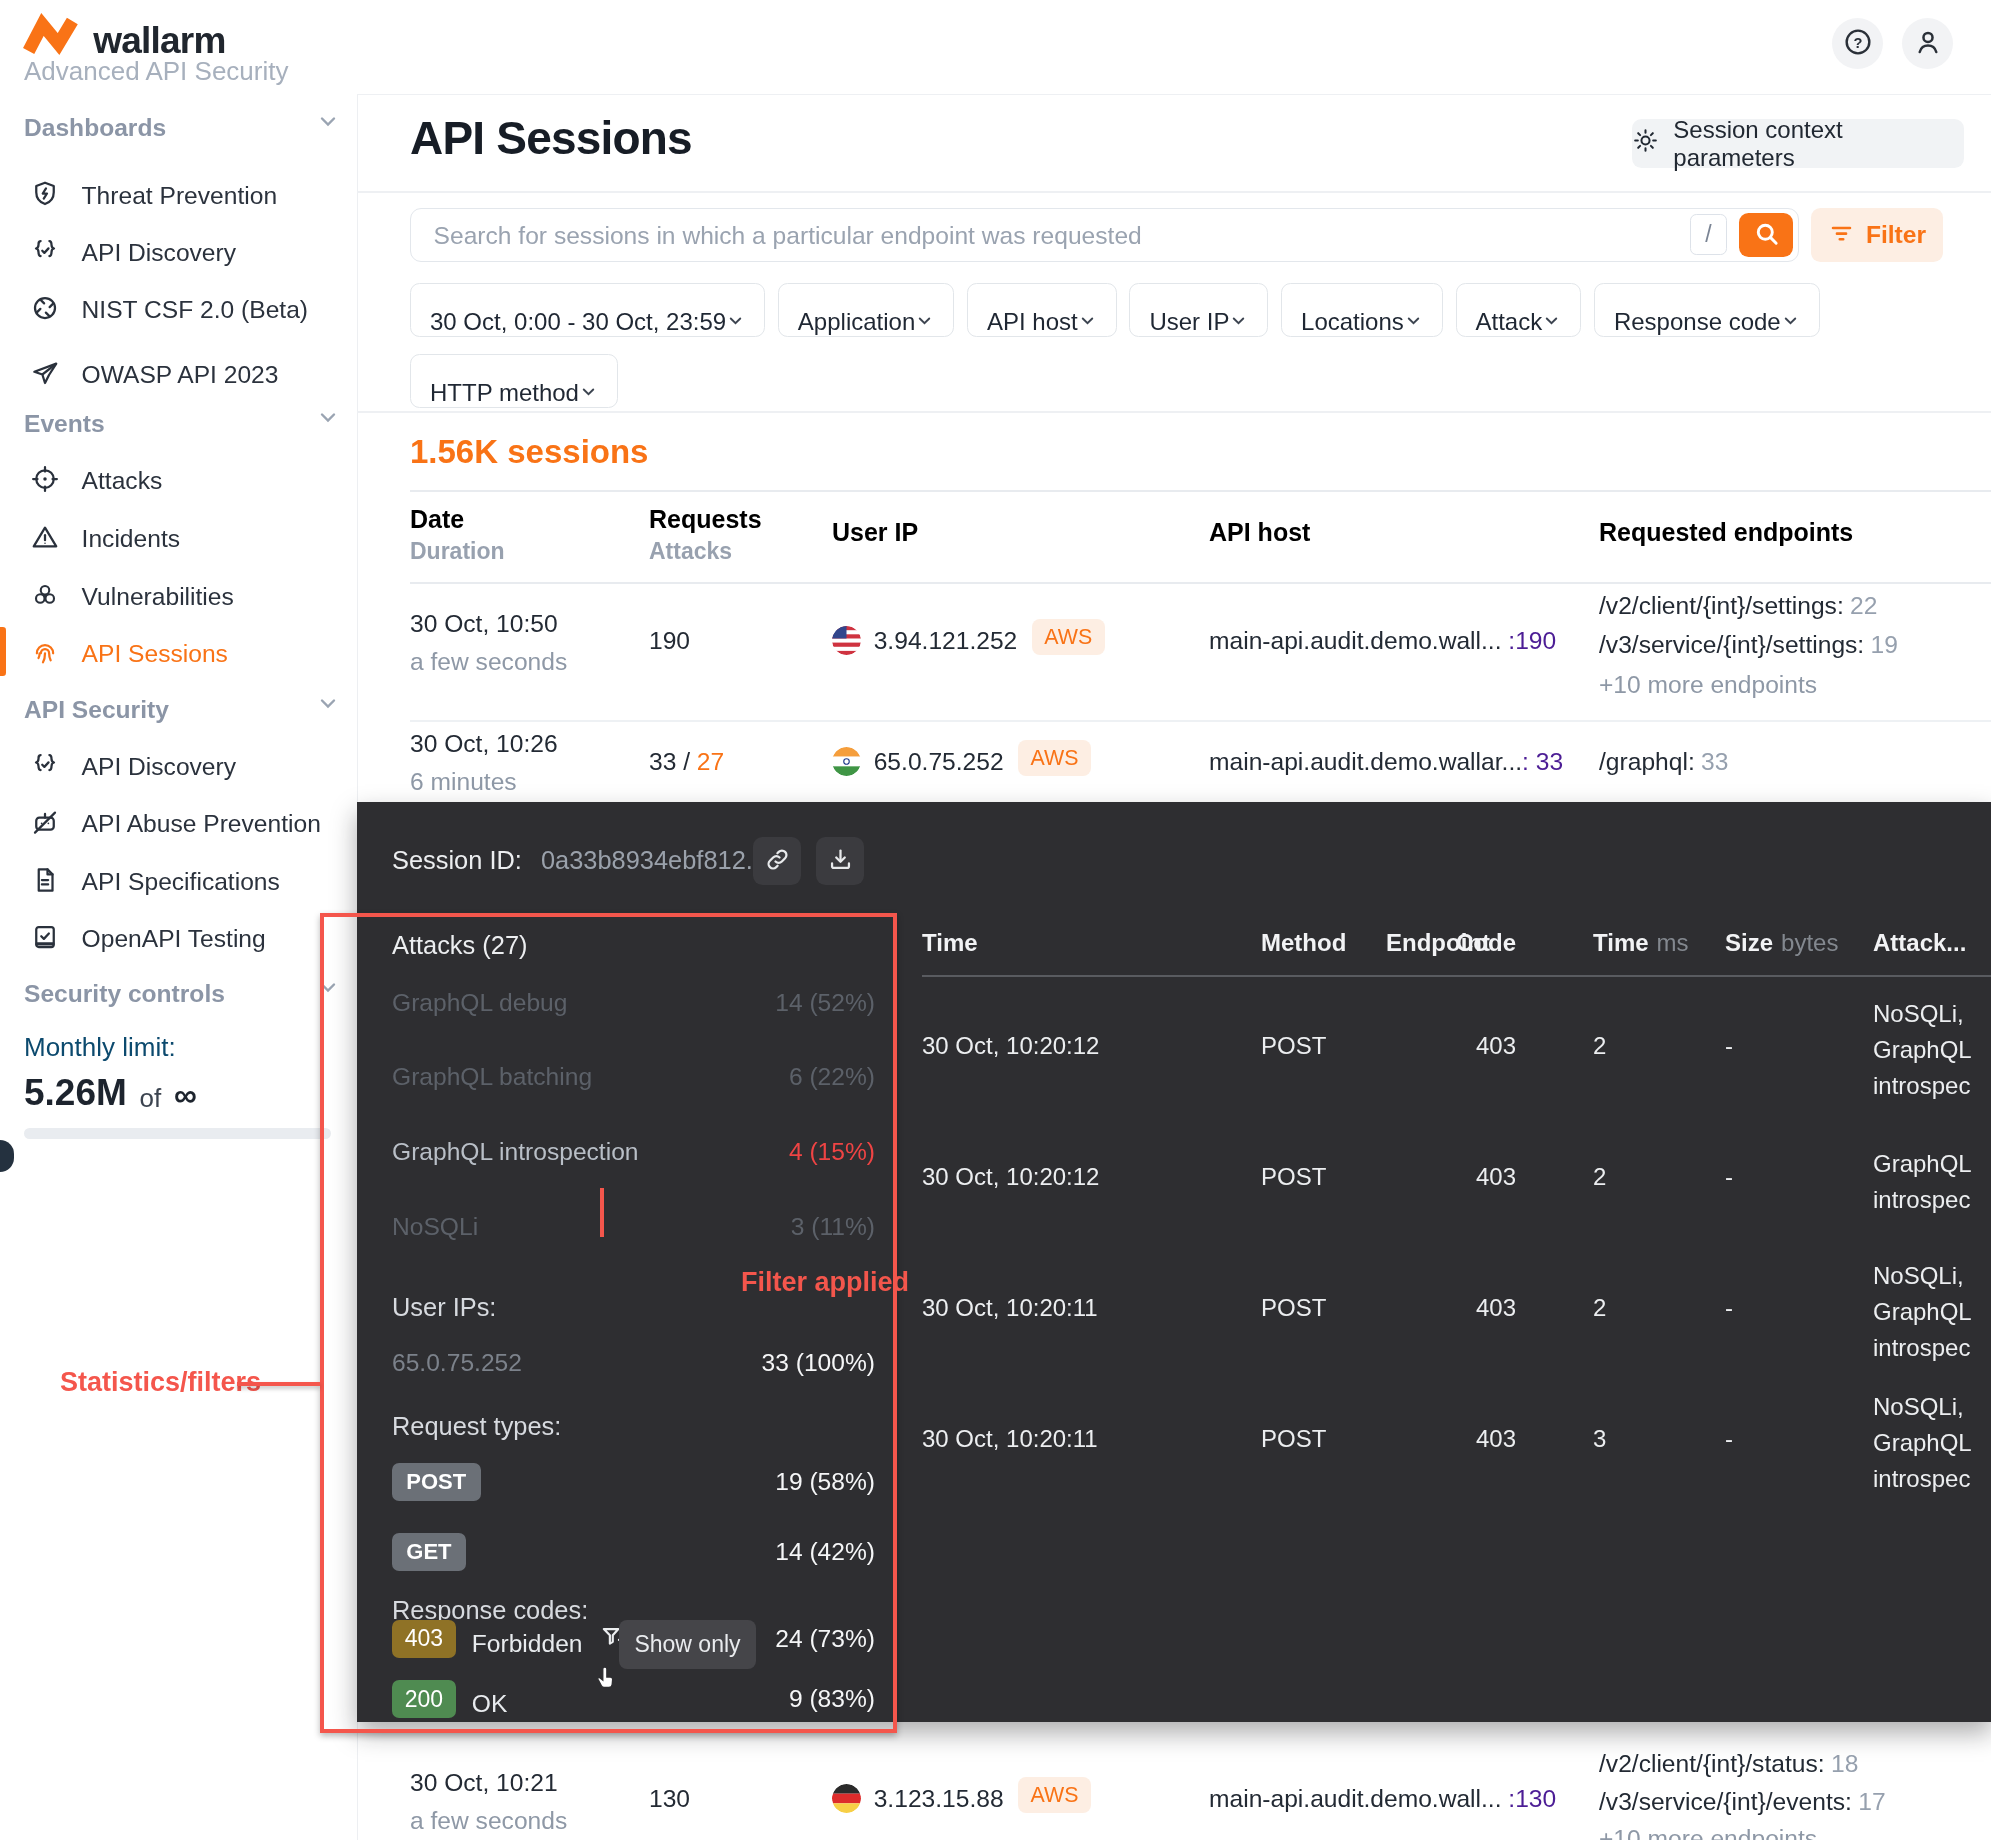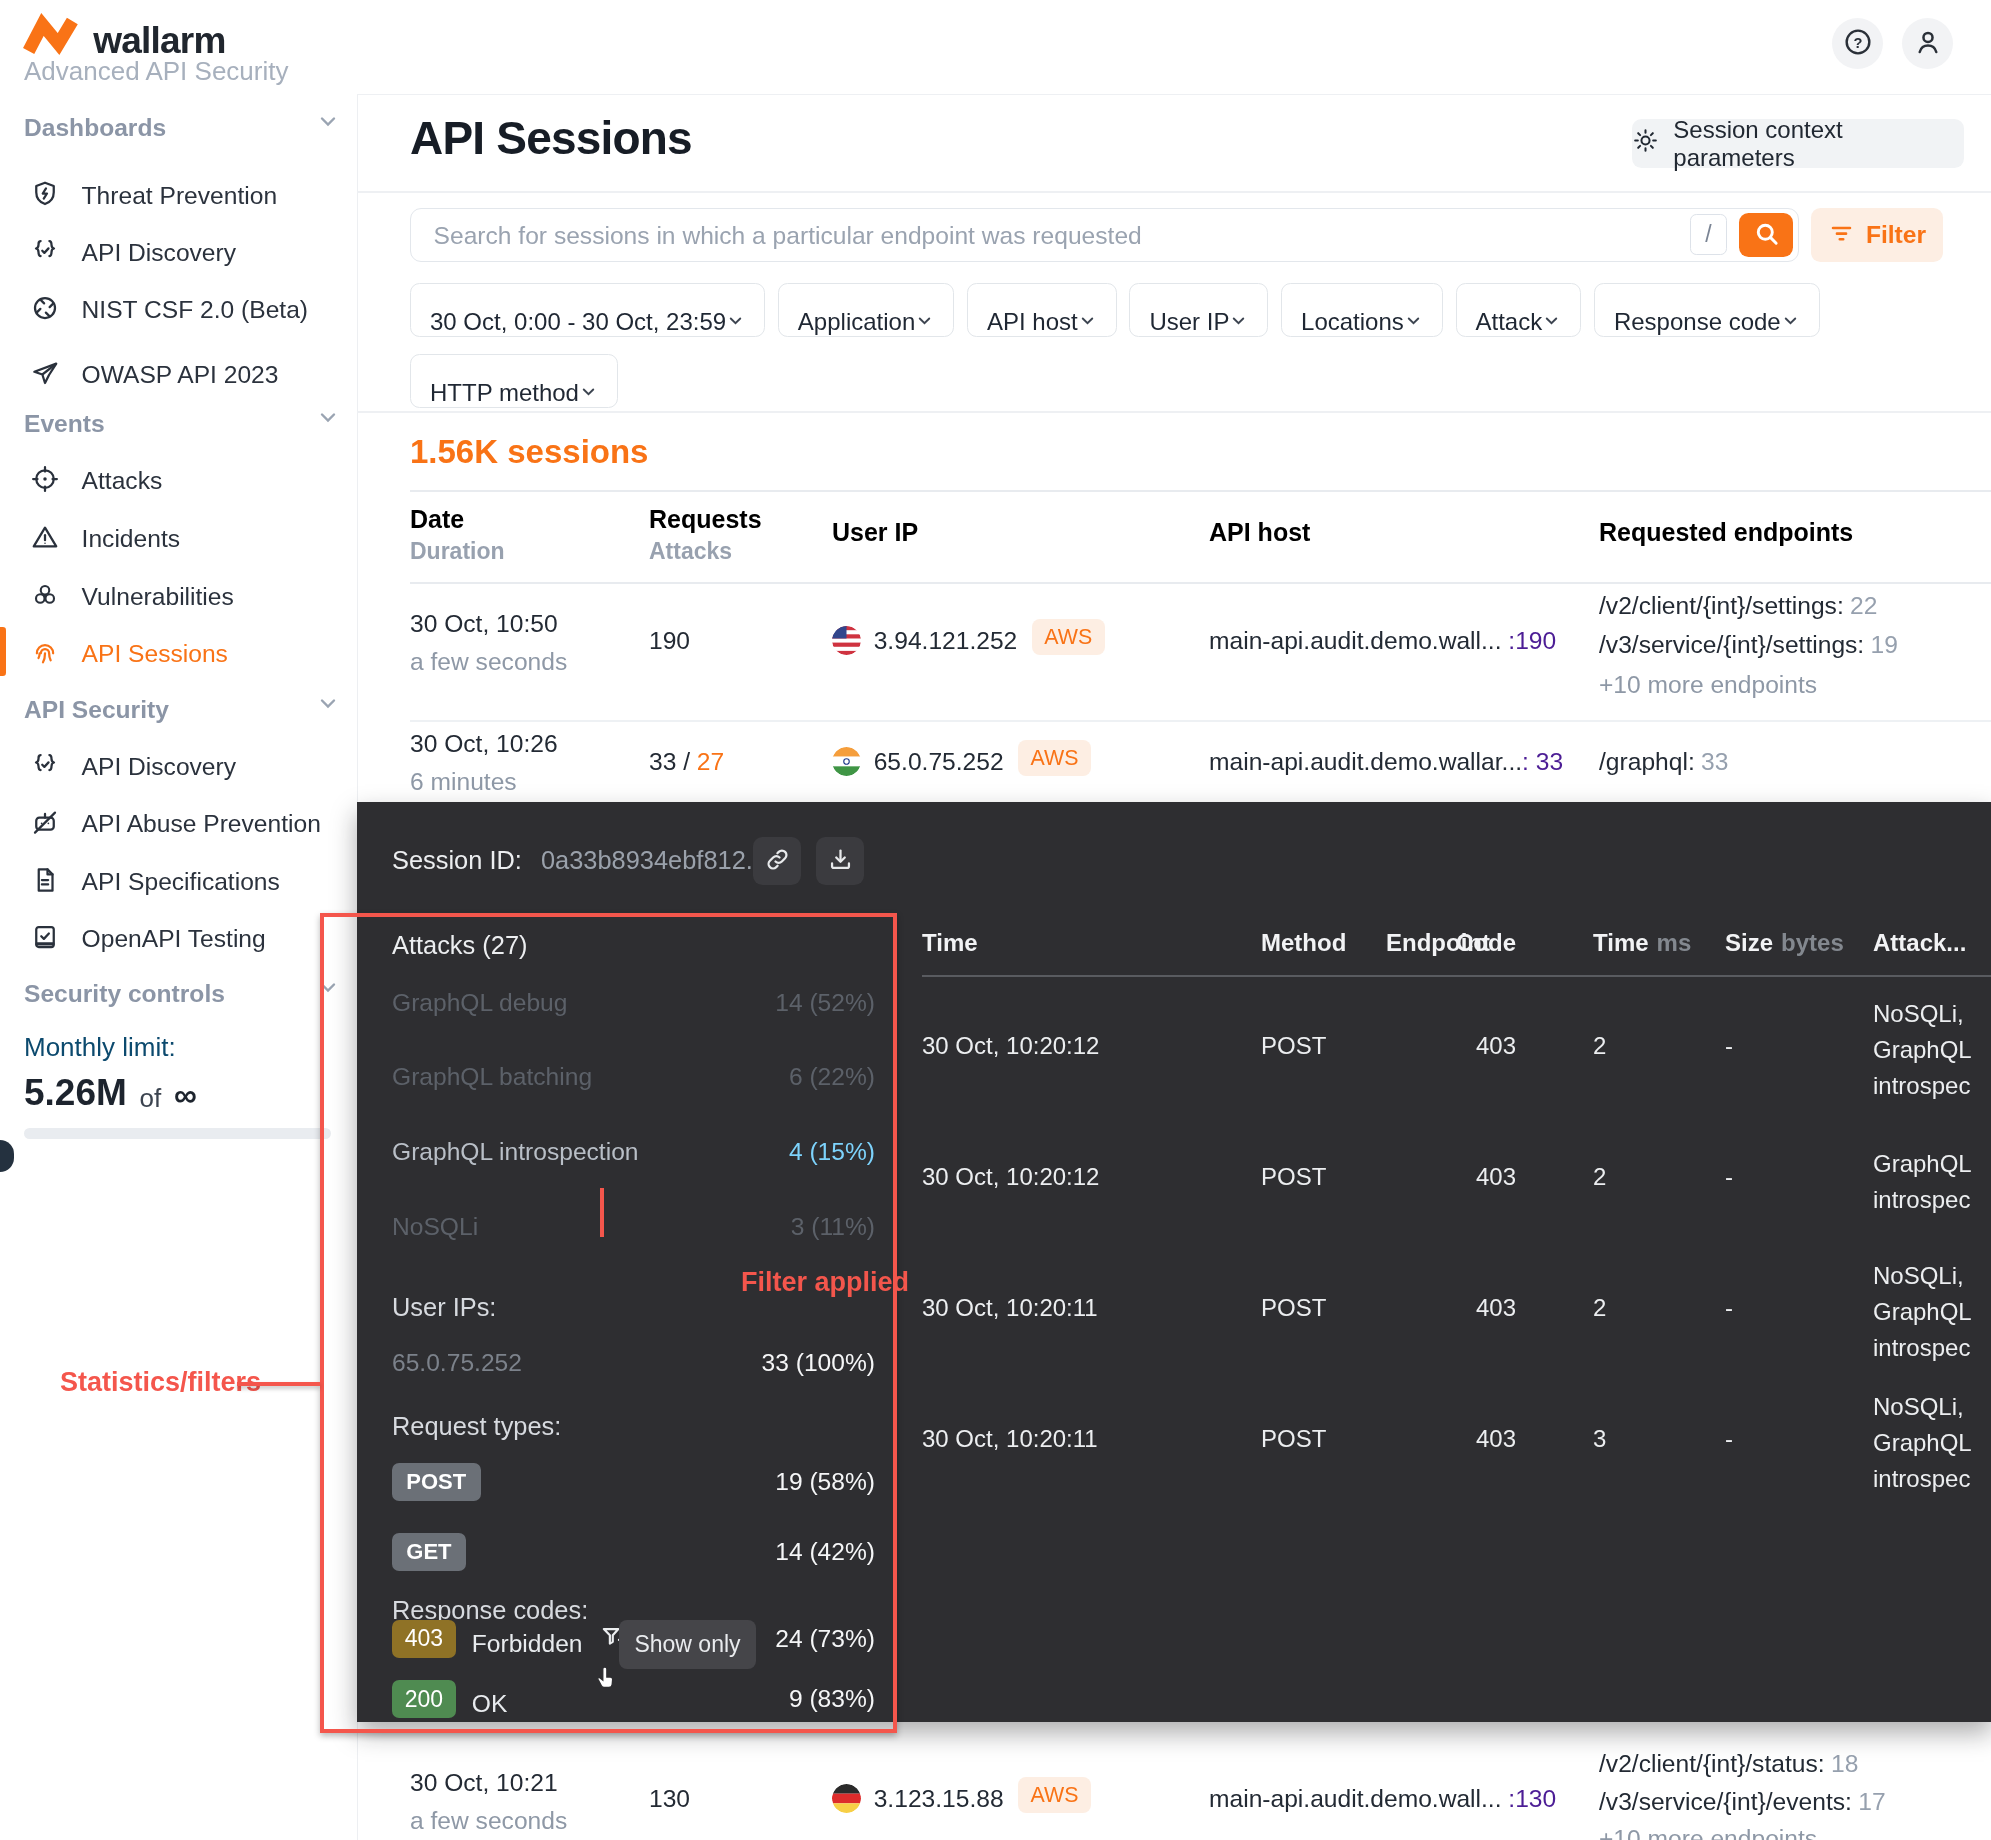--- a/index.html
+++ b/index.html
@@ -51,27 +51,27 @@
   .ep-path{color:#232a34;}
   .ep-n{color:#96a0ae;margin-left:6.4px;}
   .host-n{color:#4c1d95;}
   
   .panel{position:absolute;left:357px;top:802px;width:1635px;height:920px;background:var(--panelBg);overflow:hidden;box-shadow:0 11px 24px rgba(20,20,24,.35);}
   .panel .lbl{font-size:25.4px;color:#eceef0;}
   .icon-btn{position:absolute;width:48px;height:48px;background:#3b3b3f;border-radius:9.5px;display:flex;align-items:center;justify-content:center;color:#e8eaec;}
   .statrow{position:absolute;left:35px;width:483px;display:flex;justify-content:space-between;align-items:center;font-size:24.6px;}
   .stat-dim{color:#5c6169;}
   .stat-on .sl{color:#b9bfc7;}
-  .stat-on .sv{color:#7dd3fc;}
+  .stat-on .sv{color:#ef4444;}
   .ptitle{position:absolute;left:35px;font-size:25.4px;color:#d7dadf;}
   .mbadge{display:inline-flex;align-items:center;justify-content:center;height:38px;padding:0 14.3px;border-radius:7.1px;background:var(--methodBadge);color:#fff;font-size:22px;font-weight:bold;}
   .cbadge{display:inline-flex;align-items:center;justify-content:center;height:38px;padding:0 12.7px;border-radius:7.1px;color:#fff;font-size:23px;}
   .tooltip{position:absolute;background:#454549;border-radius:8px;display:flex;align-items:center;justify-content:center;font-size:23px;color:#e9ebee;}
   .dth{font-size:24px;font-weight:bold;color:#f2f3f5;}
-  .dth .unit{font-weight:bold;color:#83888f;margin-left:8px;}
+  .dth .unit{font-weight:normal;color:#83888f;margin-left:8px;}
   .dcell{font-size:24px;color:#eceef0;}
   
   .redbox{position:absolute;left:320px;top:913px;width:577px;height:820px;border:4px solid var(--annotation);box-sizing:border-box;box-shadow:0 3.2px 6.4px rgba(0,0,0,.28);z-index:8;pointer-events:none;}
   .red-note{color:var(--annotation);font-weight:bold;}
   .z9{z-index:9;}
 </style>
 </head>
 <body>
 
 <div id="app">

